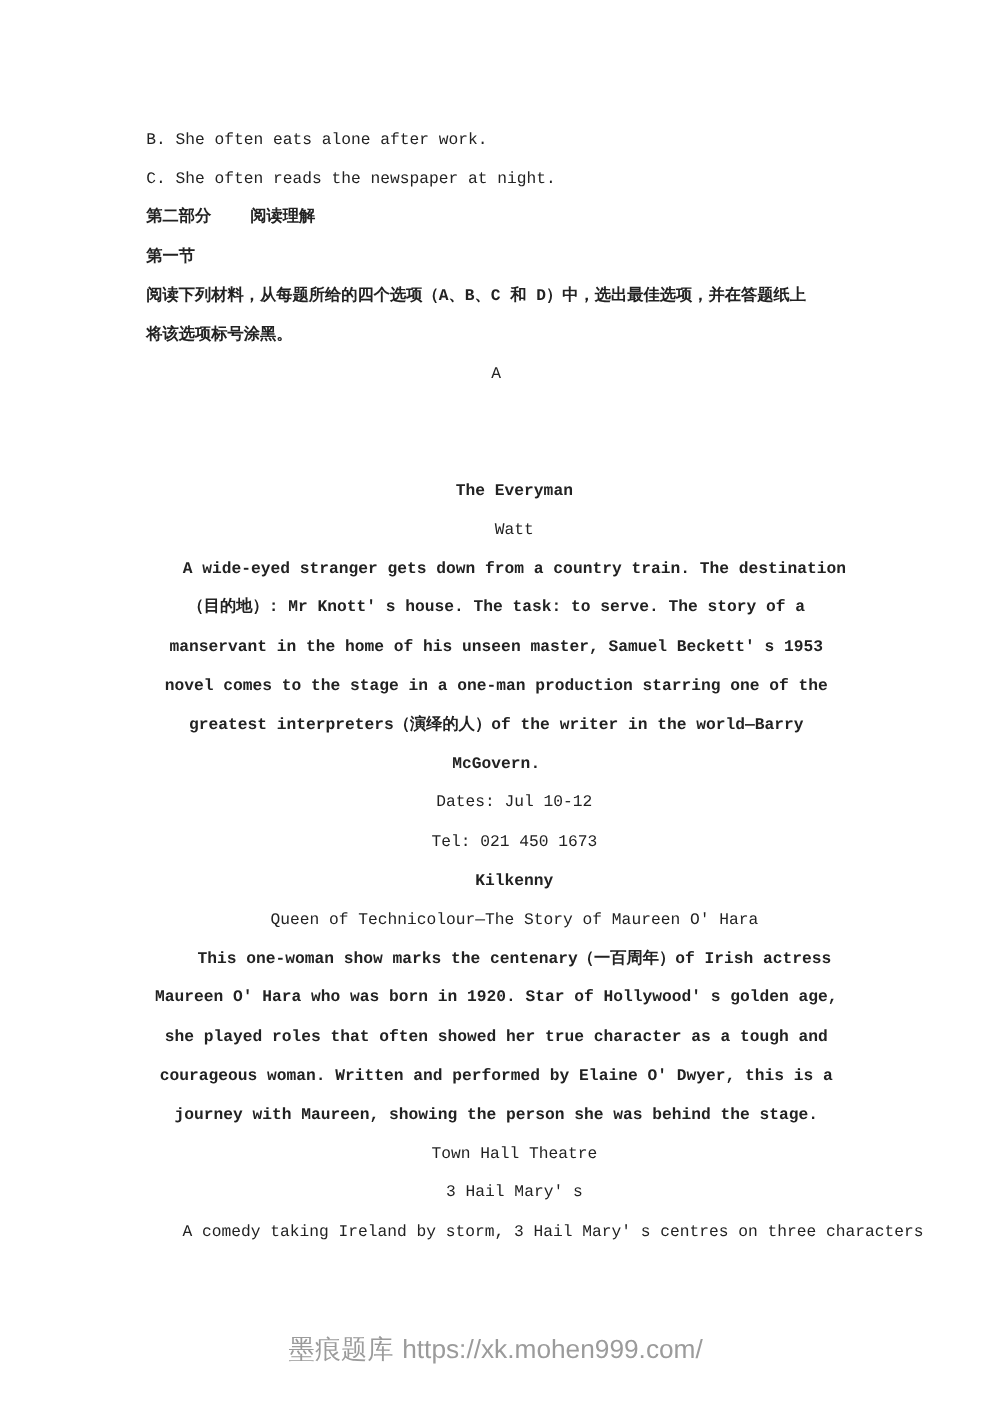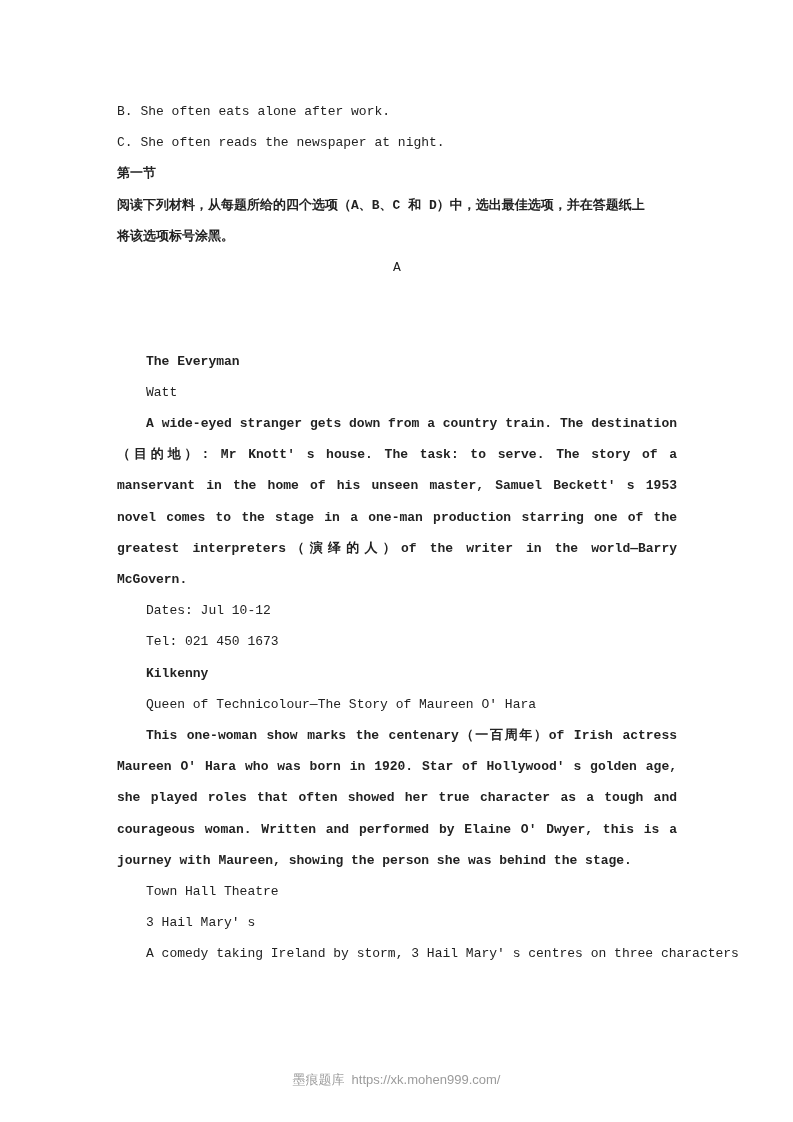--- a/index.html
+++ b/index.html
@@ -29,51 +29,53 @@
   }
   .para {
     text-align: justify;
     font-weight: bold;
   }
   .bold {
     font-weight: bold;
   }
   .ind {
     text-indent: 29px;
+    text-align: center;
   }
   .center {
     text-align: center;
   }
   .spacer-2 {
     height: 62.4px;
   }
   .footer {
     position: absolute;
     left: 0;
     right: 0;
     top: 1068px;
     text-align: center;
     font-family: "Liberation Sans", "DejaVu Sans", sans-serif;
-    font-size: 13px;
+    font-size: 21px;
     line-height: 24px;
     color: #9b9b9b;
   }
   .footer .url {
     margin-left: 7px;
   }
 </style>
 </head>
 <body>
 
 <div class="page">
   <div class="content">
 
     <div class="line">B. She often eats alone after work.</div>
     <div class="line">C. She often reads the newspaper at night.</div>
 
+    <div class="line bold">第二部分    阅读理解</div>
     <div class="line bold">第一节</div>
 
     <div class="line bold">阅读下列材料，从每题所给的四个选项（A、B、C 和 D）中，选出最佳选项，并在答题纸上</div>
     <div class="line bold">将该选项标号涂黑。</div>
 
     <div class="center">A</div>
 
     <div class="spacer-2"></div>
 
     <div class="line bold ind">The Everyman</div>

